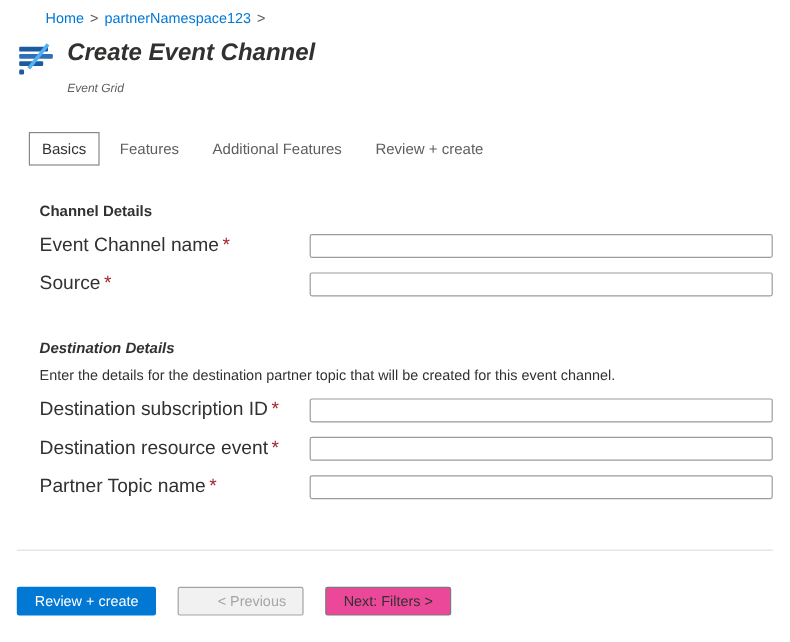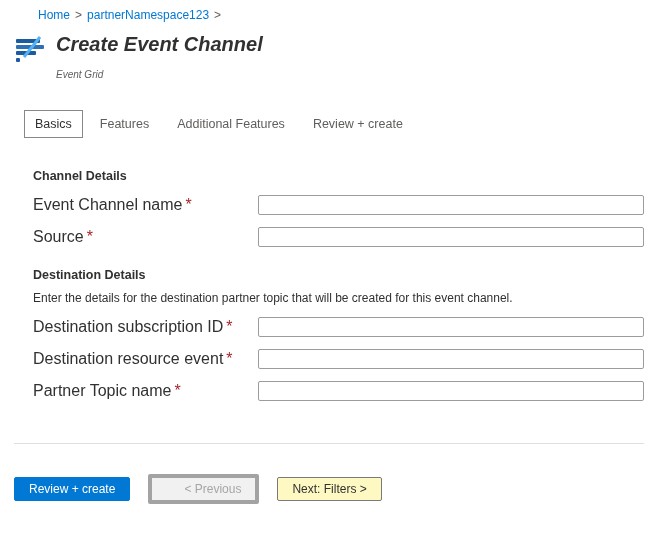--- a/index.html
+++ b/index.html
@@ -37,32 +37,32 @@
   .section-title { font-size: 12.5px; font-weight: 700; color: #323130; margin-top: 31px; }
   .section-desc { font-size: 12px; color: #323130; margin-top: 9px; }
   .field-row { display: flex; align-items: center; margin-top: 12px; }
   .field-row label { flex: 0 0 225px; font-size: 16px; color: #323130; }
   .req { color: #a4262c; margin-left: 3px; }
   .field-row input[type="text"] {
     flex: 1; height: 20px; border: 1px solid #9e9c9a; border-radius: 2px;
     padding: 0 6px; font-family: "Liberation Sans", sans-serif; font-size: 12px;
     color: #323130; background: #ffffff; outline: none;
   }
-  .section-gap { margin-top: 21px; }
+  .section-gap { margin-top: 36px; font-style: italic; }
 
   
   .divider { border-top: 1px solid #e1dfdd; margin-top: 42px; }
   .footer { display: flex; align-items: center; gap: 18px; margin-top: 30px; }
   .btn {
     font-family: "Liberation Sans", sans-serif; font-size: 12px;
     padding: 4px 14px; border-radius: 2px; cursor: pointer; white-space: nowrap;
   }
   .btn-primary { background: #0078d4; color: #ffffff; border: 1px solid #0078d4; }
-  .btn-disabled { background: #f1f1f1; color: #a6a6a6; border: 4px solid #a3a3a3; cursor: default; padding-left: 32px; }
-  .btn-secondary { background: #fef9c3; color: #323130; border: 1px solid #7a7a7a; }
+  .btn-disabled { background: #f1f1f1; color: #a6a6a6; border: 1px solid #a3a3a3; cursor: default; padding-left: 32px; }
+  .btn-secondary { background: #ec4899; color: #323130; border: 1px solid #7a7a7a; }
 </style>
 </head>
 <body>
 
 <div class="page">
 
   <div class="breadcrumb">
     <a>Home</a><span class="sep">&gt;</span><a>partnerNamespace123</a><span class="sep">&gt;</span>
   </div>
 

